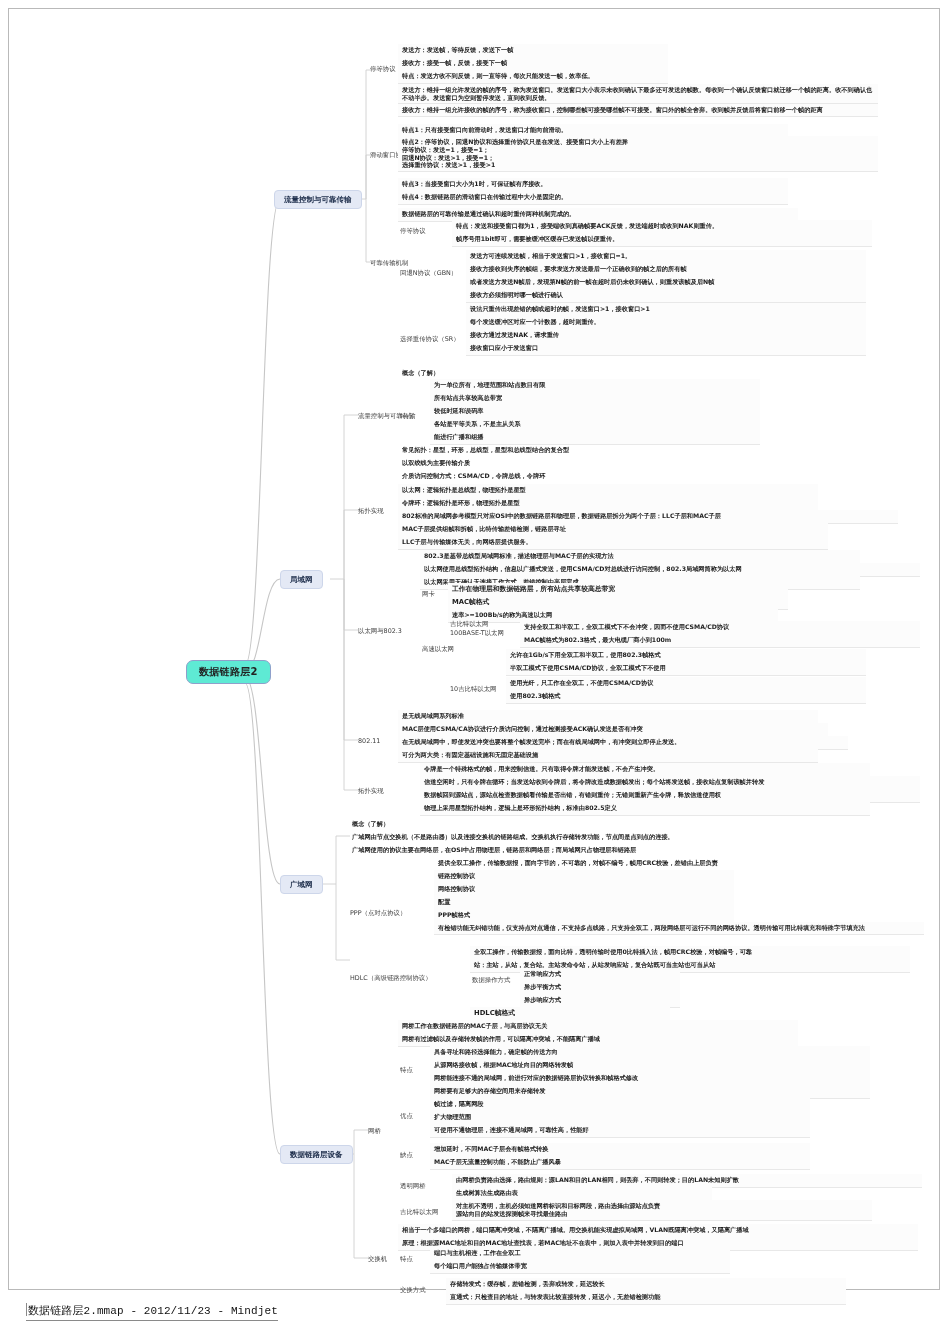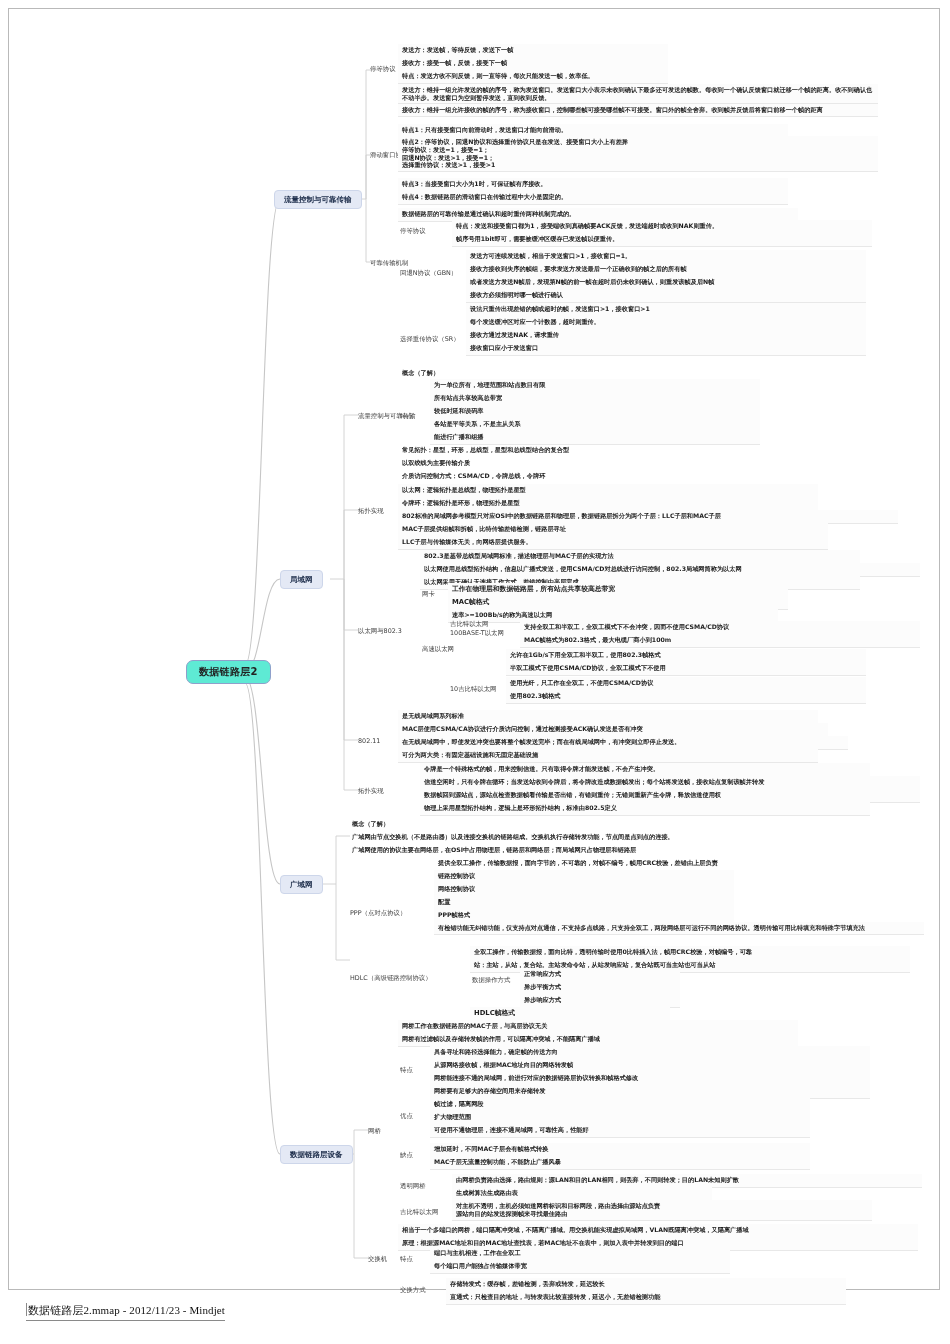--- a/index.html
+++ b/index.html
@@ -98,21 +98,21 @@
     background: transparent;
     border-bottom: none;
   }
   .n-leaf.bigger { font-size: 6.8px; }
   .footer {
     position: absolute;
     left: 26px;
     top: 1303px;
     font-size: 11px;
     color: #111;
-    font-family: Liberation Serif, serif;
+    font-family: Liberation Mono, monospace;
     border-bottom: 1px solid #8a8a8a;
     padding-bottom: 2px;
     letter-spacing: .1px;
   }
   .footer .tick {
     display: inline-block;
     width: 1px;
     height: 13px;
     background: #8a8a8a;
     vertical-align: -2px;

